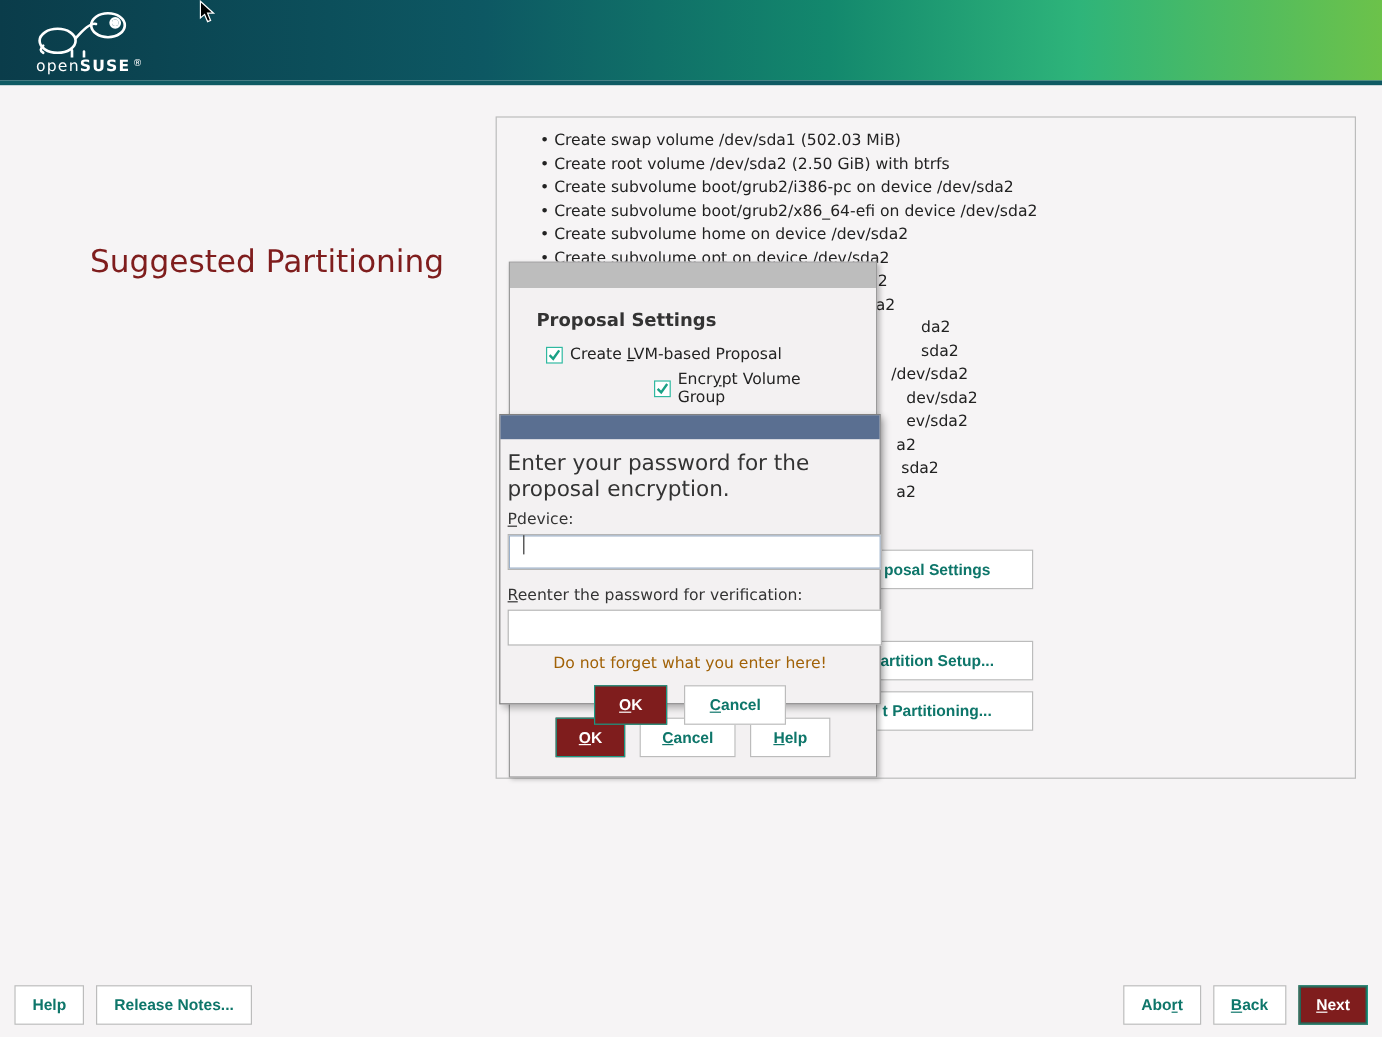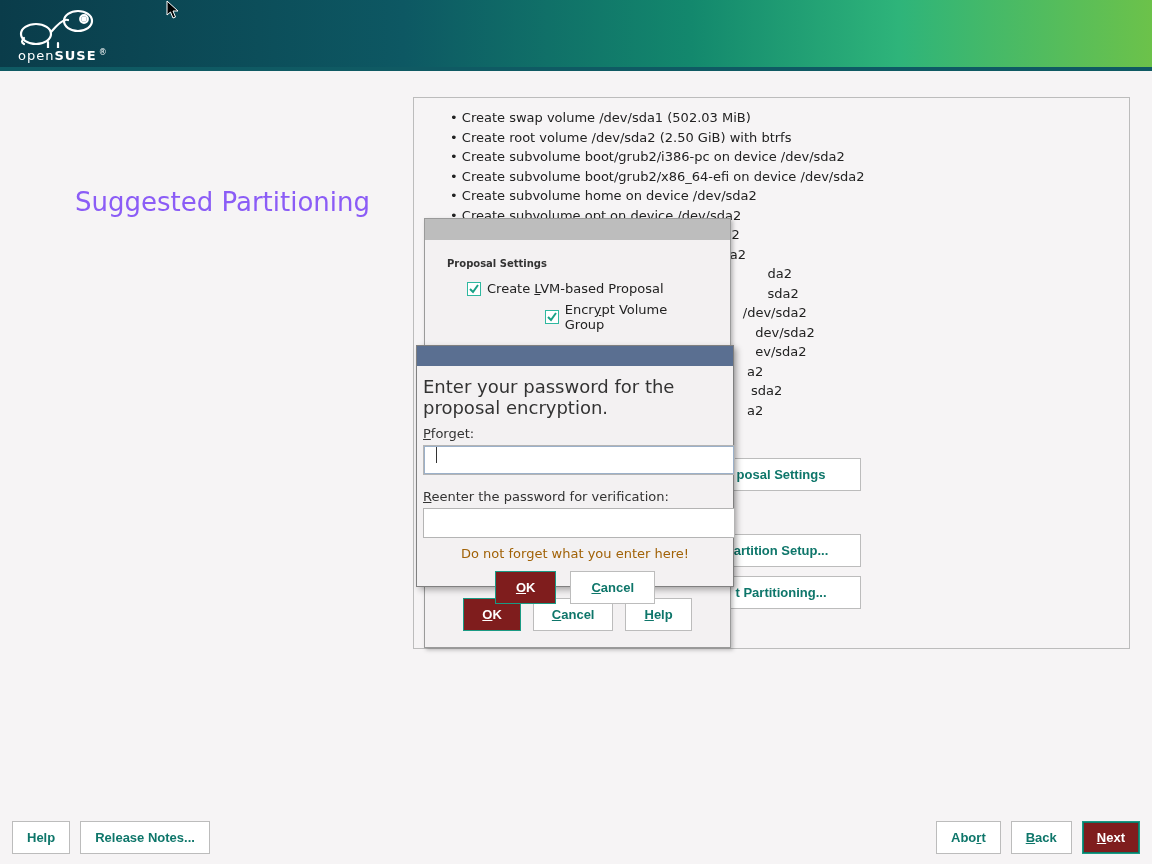--- a/index.html
+++ b/index.html
@@ -16,21 +16,21 @@
 
   
   .header {
     height: 71px;
     background: linear-gradient(90deg, #0a3c4a 0%, #0d5863 35%, #13886d 60%, #2eb47a 78%, #6cc24a 100%);
     border-bottom: 4px solid #0f5a63;
     position: relative;
   }
   .logo-wrap {
     position: absolute;
-    left: 18px;
+    left: 30px;
     top: 8px;
     color: #fff;
   }
   .logo-text {
     font-size: 13px;
     letter-spacing: 1px;
     position: absolute;
     top: 40px;
     left: 0;
   }
@@ -54,24 +54,24 @@
     position: absolute;
     top: 75px;
     left: 0;
     right: 0;
     bottom: 54px;
   }
 
   .page-title {
     position: absolute;
     left: 75px;
-    top: 112px;
+    top: 129px;
     font-size: 26px;
     font-weight: 400;
-    color: #8b5cf6;
+    color: #7f1d1d;
   }
 
   
   .proposal-box {
     position: absolute;
     left: 413px;
     top: 22px;
     width: 717px;
     height: 552px;
     border: 1px solid #bcbcbc;
@@ -156,21 +156,21 @@
     border: 1px solid #9a9a9a;
     box-shadow: 2px 2px 4px rgba(0,0,0,0.25);
     z-index: 50;
   }
   .proposal-settings-dialog .titlebar {
     height: 21px;
     background: #bdbdbd;
   }
   .proposal-settings-dialog .content { padding: 18px 22px; }
   .group-title {
-    font-size: 10px;
+    font-size: 15px;
     font-weight: 700;
     color: #333;
     margin-bottom: 12px;
   }
   .check-row {
     display: flex;
     align-items: center;
     gap: 6px;
     font-size: 13px;
     color: #222;
@@ -311,21 +311,21 @@
       <span>t Partitioning...</span>
     </button>
   </div>
 </div>
 
 <div class="proposal-settings-dialog">
   <div class="titlebar"></div>
   <div class="content">
     <div class="group-title">Proposal Settings</div>
 
-    <div class="check-row" style="margin-left:20px;">
+    <div class="check-row" style="margin-left:8px;">
       <span class="chk">
         <svg viewBox="0 0 10 10">
             <path d="M1 5 L4 8 L9 1" fill="none" stroke="#1aa186" stroke-width="2"></path>
           </svg>
       </span>
       <span>
         <span>Create </span><span class="ul">L</span><span>VM-based Proposal</span>
       </span>
     </div>
 
@@ -353,21 +353,21 @@
     </button>
   </div>
 </div>
 
 <div class="password-dialog">
   <div class="titlebar"></div>
   <div class="content">
     <div class="pw-prompt">Enter your password for the proposal encryption.</div>
 
     <div class="pw-label">
-      <span class="ul">P</span><span>forget:</span>
+      <span class="ul">P</span><span>device:</span>
     </div>
     <div class="pw-input focused">
       <span class="caret"></span>
     </div>
 
     <div class="pw-gap"></div>
 
     <div class="pw-label">
       <span class="ul">R</span><span>eenter the password for verification:</span>
     </div>

